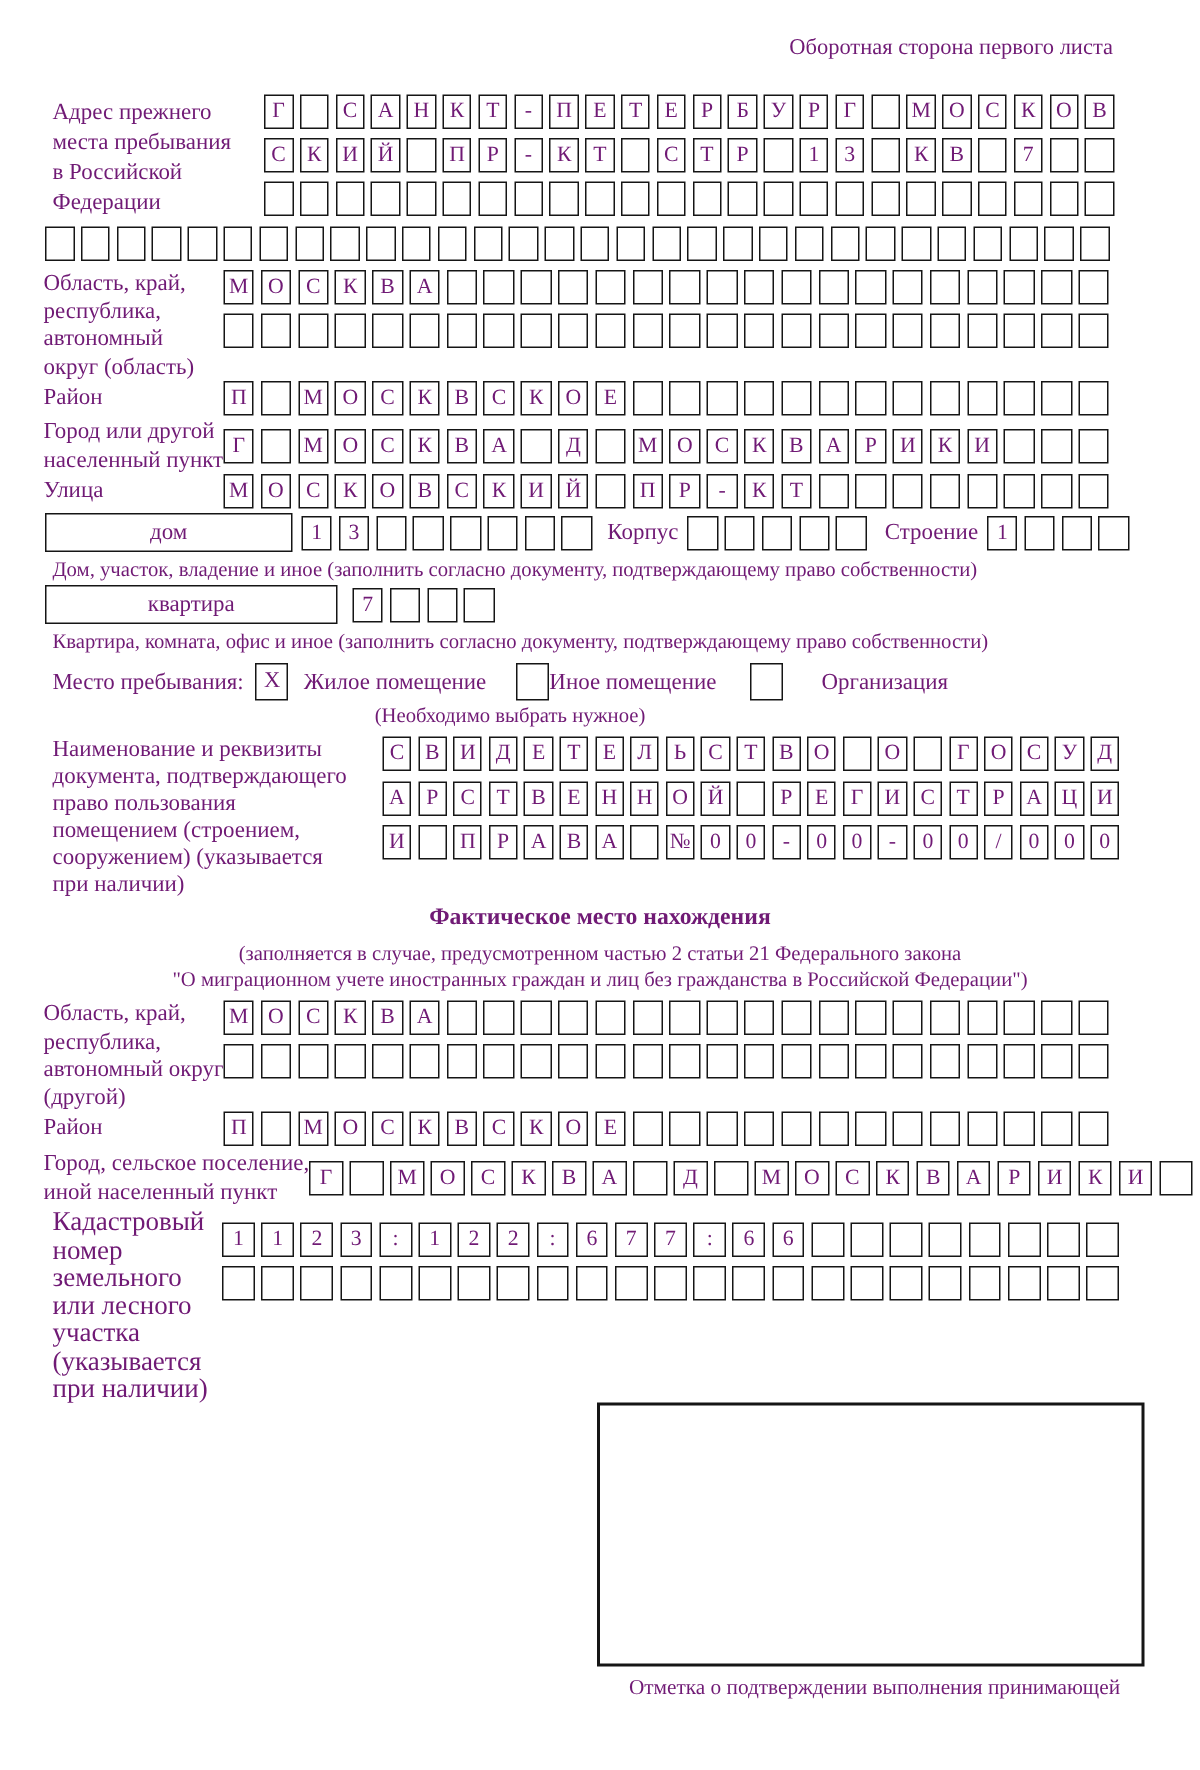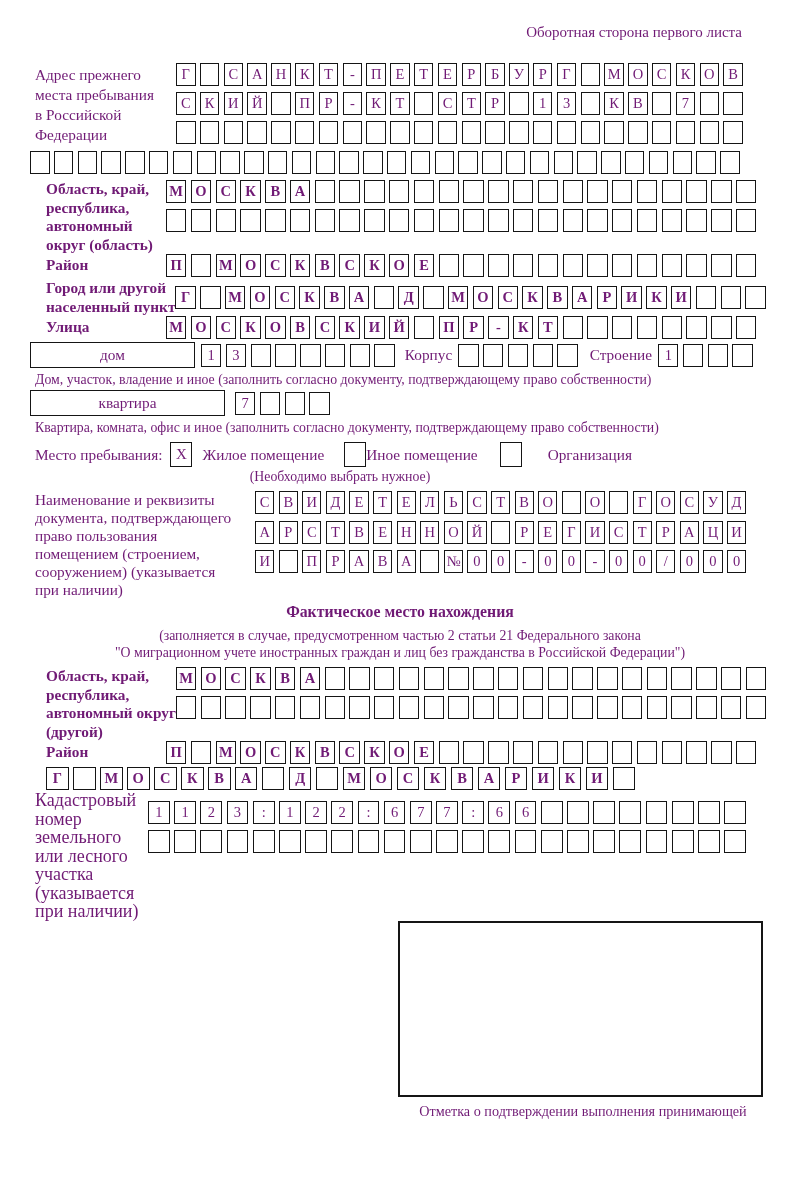--- a/index.html
+++ b/index.html
@@ -22,21 +22,21 @@
   .cells--sec  { gap:4.4px; }
   .cells--doc  .cell { width:19.3px; }
   .cells--wide .cell { width:22.6px; }
   .cells--wide { gap:4.4px; }
   .cells--cad  .cell { width:21.8px; }
   .cells--cad  { gap:4.4px; }
 
   .rows-col { display:flex; flex-direction:column; gap:6px; }
 
   
-  .frow { display:flex; margin-left:46px; align-items:flex-start;font-weight:bold; }
+  .frow { display:flex; margin-left:29px; align-items:flex-start; }
   .frow--center { align-items:center; }
   .flabel { flex:0 0 120px; font-size:15.3px; line-height:18.5px; }
   .flabel div { white-space:nowrap; }
 
   .addr-block { display:flex; margin:22px 0 0 35px; }
   .addr-label { flex:0 0 141px; font-size:15.3px; line-height:20px; padding-top:2px; }
   .full-row { margin:6px 0 0 30px; }
 
   .caption-c { text-align:center; font-size:13.5px; margin-top:5px; }
   .sec-title { text-align:center; font-weight:bold; font-size:16.5px; margin-top:5px; }
@@ -590,20 +590,24 @@
         <span class="cell"></span>
         <span class="cell"></span>
         <span class="cell"></span>
         <span class="cell"></span>
         <span class="cell"></span>
         <span class="cell"></span>
       </div>
   </div>
 
   <div class="frow frow--center" style="margin-top:3px;">
+    <div class="flabel">
+      <div>Город, сельское поселение,</div>
+      <div>иной населенный пункт</div>
+    </div>
     <div class="cells cells--wide">
         <span class="cell">Г</span>
         <span class="cell"></span>
         <span class="cell">М</span>
         <span class="cell">О</span>
         <span class="cell">С</span>
         <span class="cell">К</span>
         <span class="cell">В</span>
         <span class="cell">А</span>
         <span class="cell"></span>

